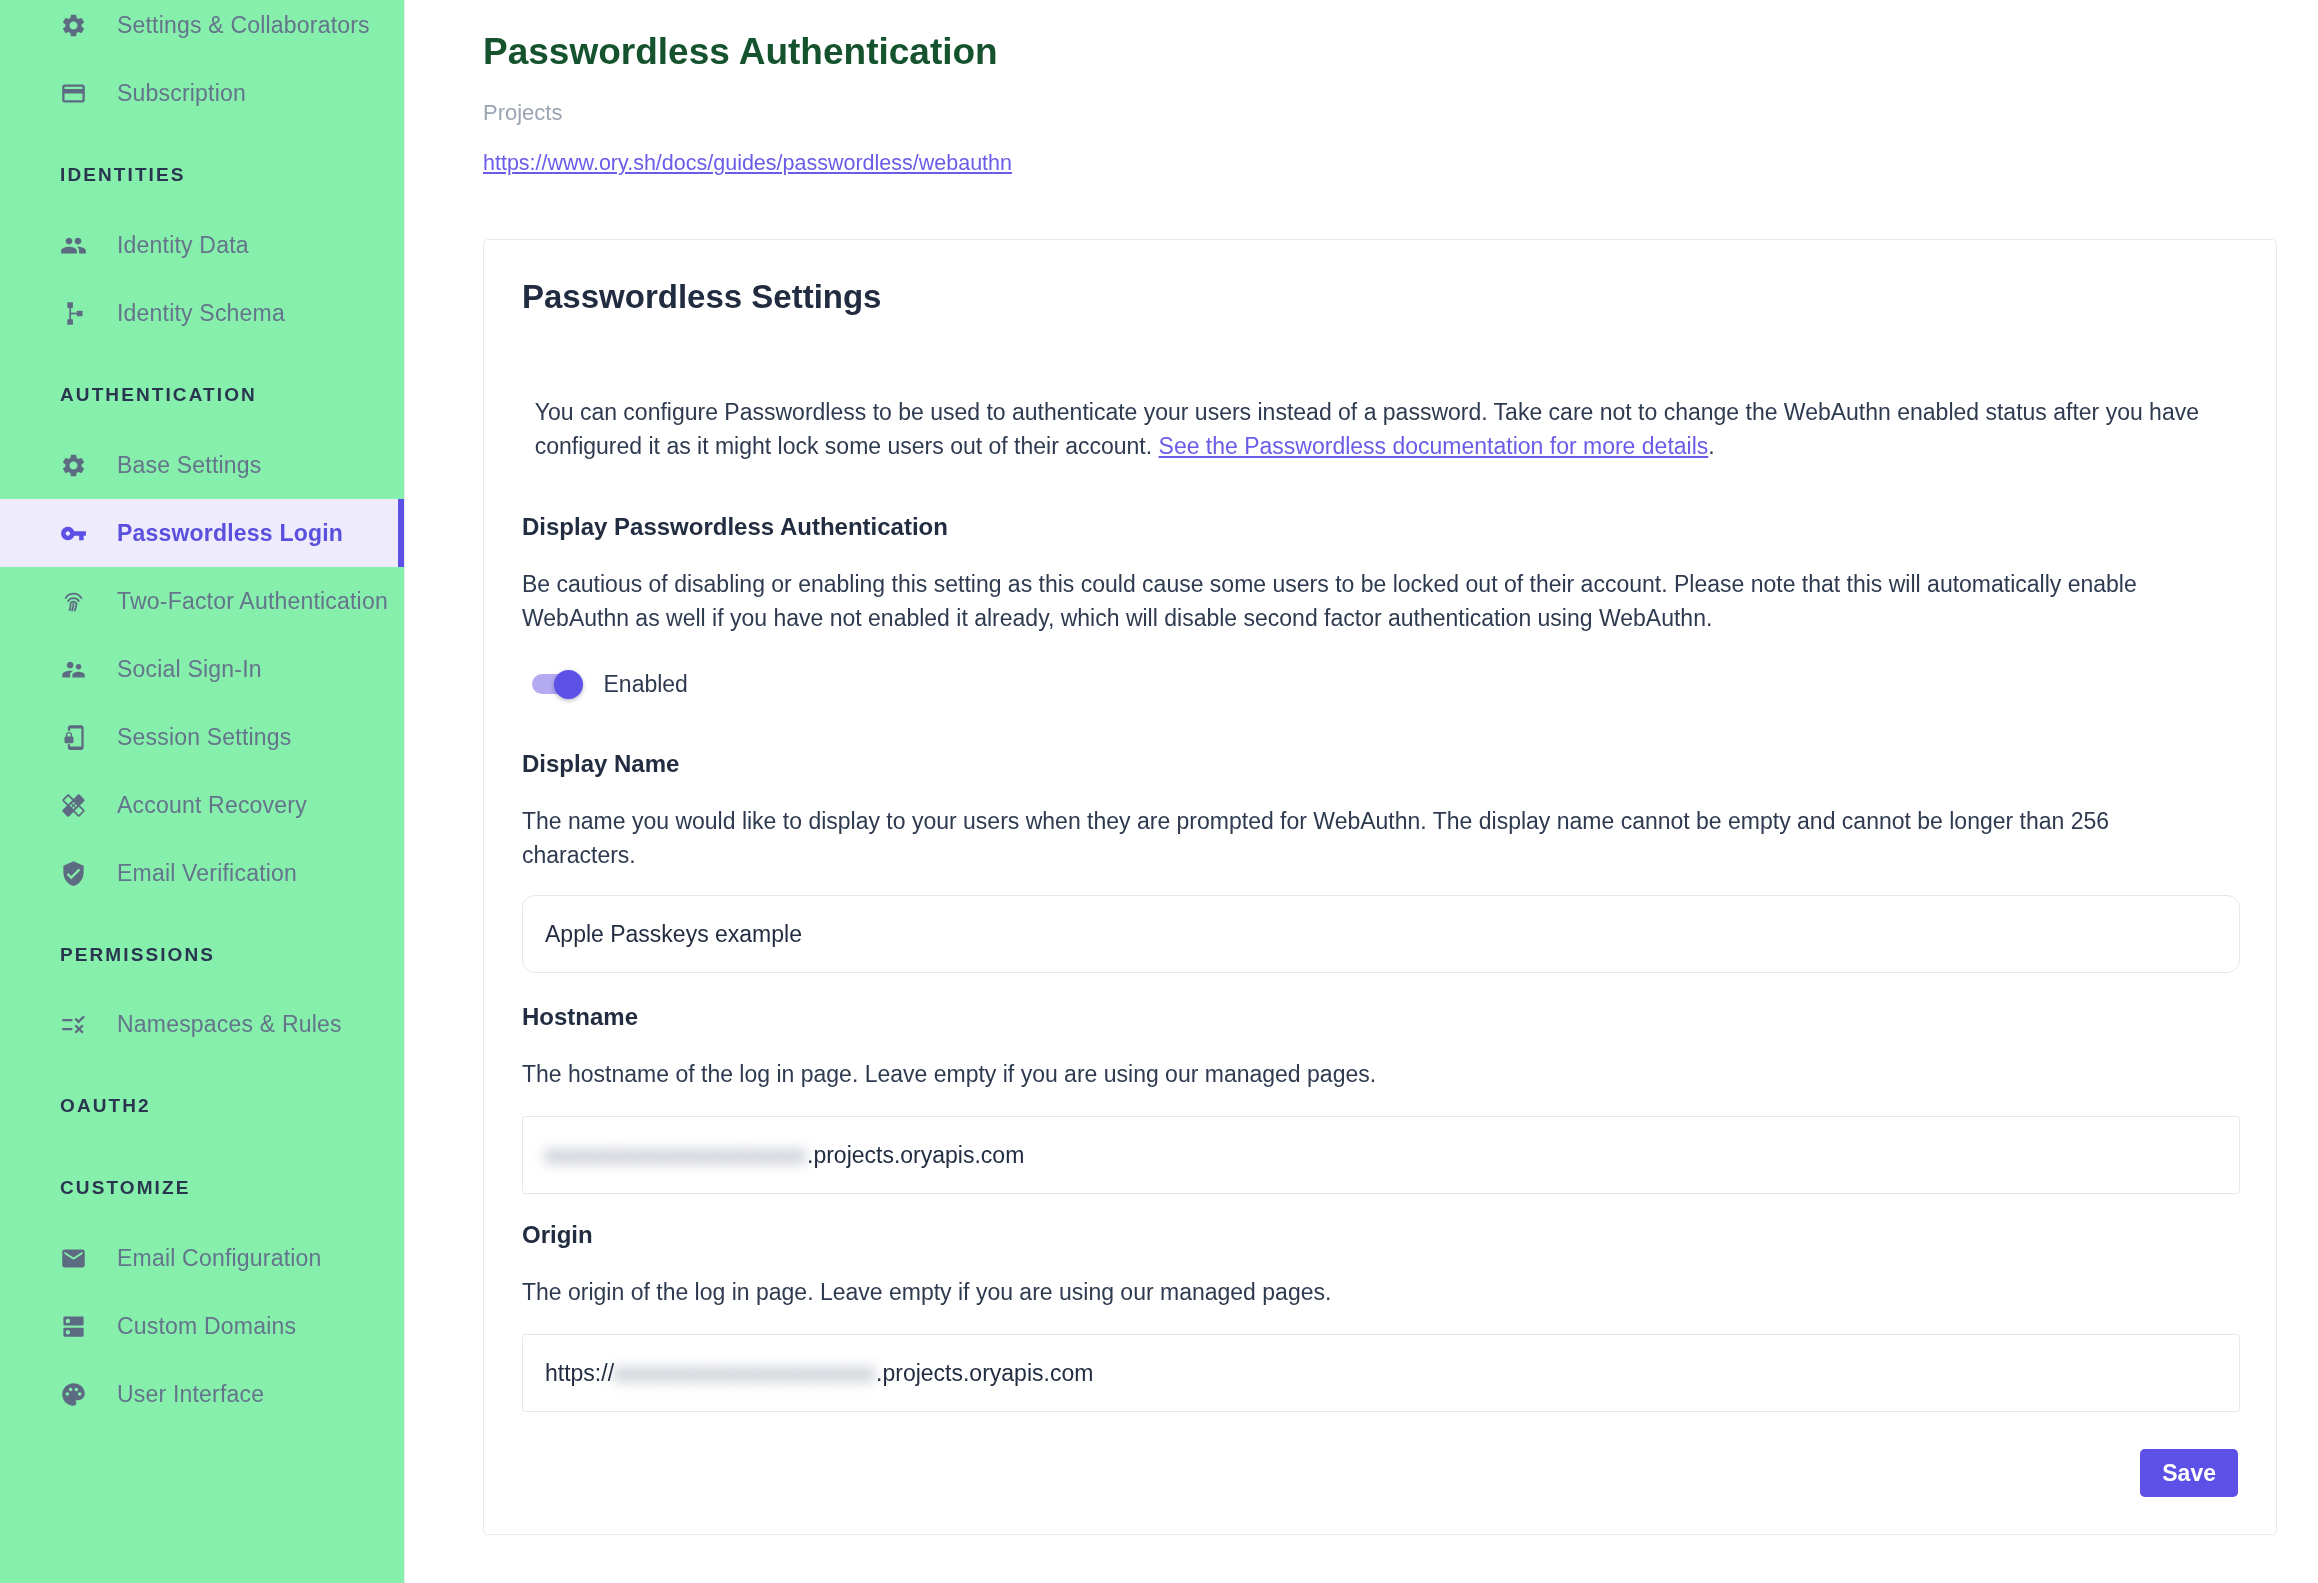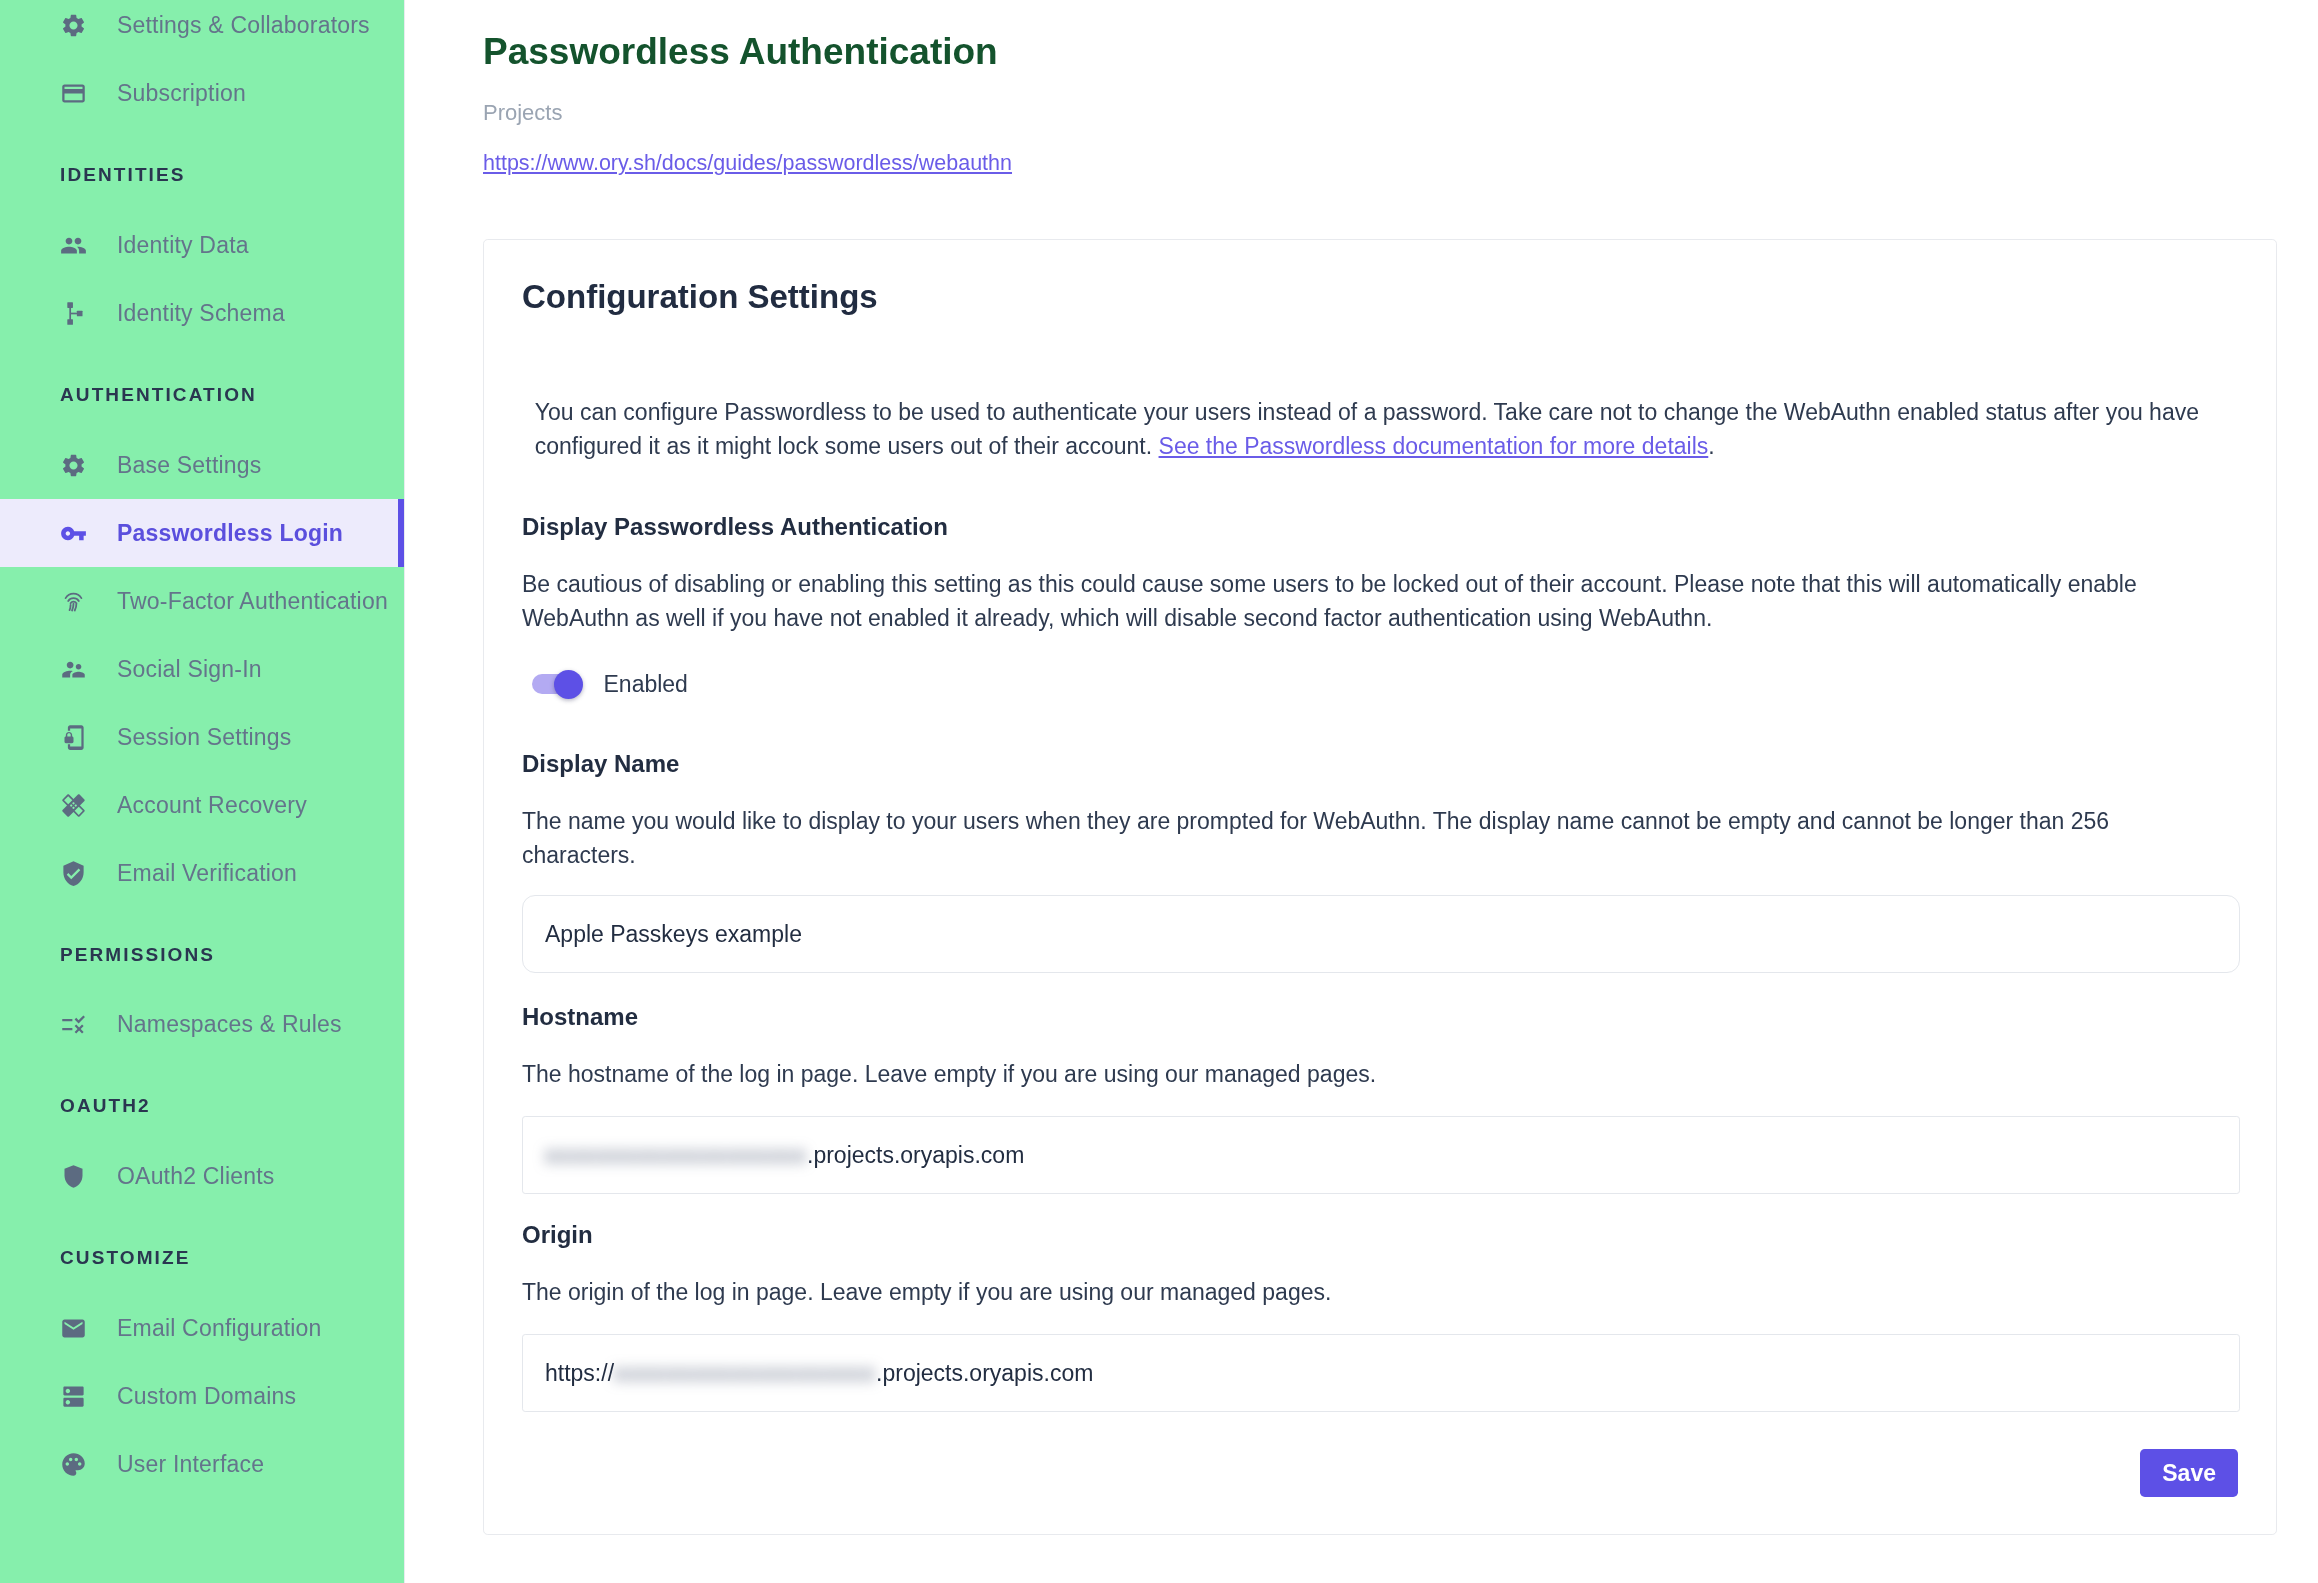--- a/index.html
+++ b/index.html
@@ -209,28 +209,20 @@
           <svg viewBox="0 0 24 24" fill="currentColor">
             <path d="M16.54 11L13 7.46l1.41-1.41 2.12 2.12 4.24-4.24 1.42 1.41L16.54 11zM11 7H2v2h9V7zm10 6.41L19.59 12 17 14.59 14.41 12 13 13.41 15.59 16 13 18.59 14.41 20 17 17.41 19.59 20 21 18.59 18.41 16 21 13.41zM11 15H2v2h9v-2z"></path>
           </svg>
         </span>
       <span class="nav-label">Namespaces &amp; Rules</span>
     </div>
 
 
     <div class="nav-header">OAUTH2</div>
 
-    <div class="nav-item">
-      <span class="icon">
-          <svg viewBox="0 0 24 24" fill="currentColor">
-            <path d="M12 2 4 5v6.09c0 5.05 3.41 9.76 8 10.91 4.59-1.15 8-5.86 8-10.91V5l-8-3z"></path>
-          </svg>
-        </span>
-      <span class="nav-label">OAuth2 Clients</span>
-    </div>
 
     <div class="nav-header">CUSTOMIZE</div>
 
     <div class="nav-item">
       <span class="icon">
           <svg viewBox="0 0 24 24" fill="currentColor">
             <path d="M20 4H4c-1.1 0-1.99.9-1.99 2L2 18c0 1.1.9 2 2 2h16c1.1 0 2-.9 2-2V6c0-1.1-.9-2-2-2zm0 4-8 5-8-5V6l8 5 8-5v2z"></path>
           </svg>
         </span>
       <span class="nav-label">Email Configuration</span>
@@ -256,21 +248,21 @@
 
   </div>
 </nav>
 
 <main class="main">
   <h1 class="page-title">Passwordless Authentication</h1>
   <div class="breadcrumb">Projects</div>
   <a class="doc-link">https://www.ory.sh/docs/guides/passwordless/webauthn</a>
 
   <section class="card">
-    <h2 class="card-title">Configuration Settings</h2>
+    <h2 class="card-title">Passwordless Settings</h2>
 
     <p class="intro"><span>You can configure Passwordless to be used to authenticate your users instead of a password. Take care not to change the WebAuthn enabled status after you have configured it as it might lock some users out of their account. </span><a>See the Passwordless documentation for more details</a><span>.</span></p>
 
     <h3 class="section-h">Display Passwordless Authentication</h3>
     <p class="desc mb-enable">Be cautious of disabling or enabling this setting as this could cause some users to be locked out of their account. Please note that this will automatically enable WebAuthn as well if you have not enabled it already, which will disable second factor authentication using WebAuthn.</p>
 
     <div class="toggle-row">
       <div class="switch" role="switch" aria-checked="true">
         <div class="track"></div>
         <div class="thumb"></div>

